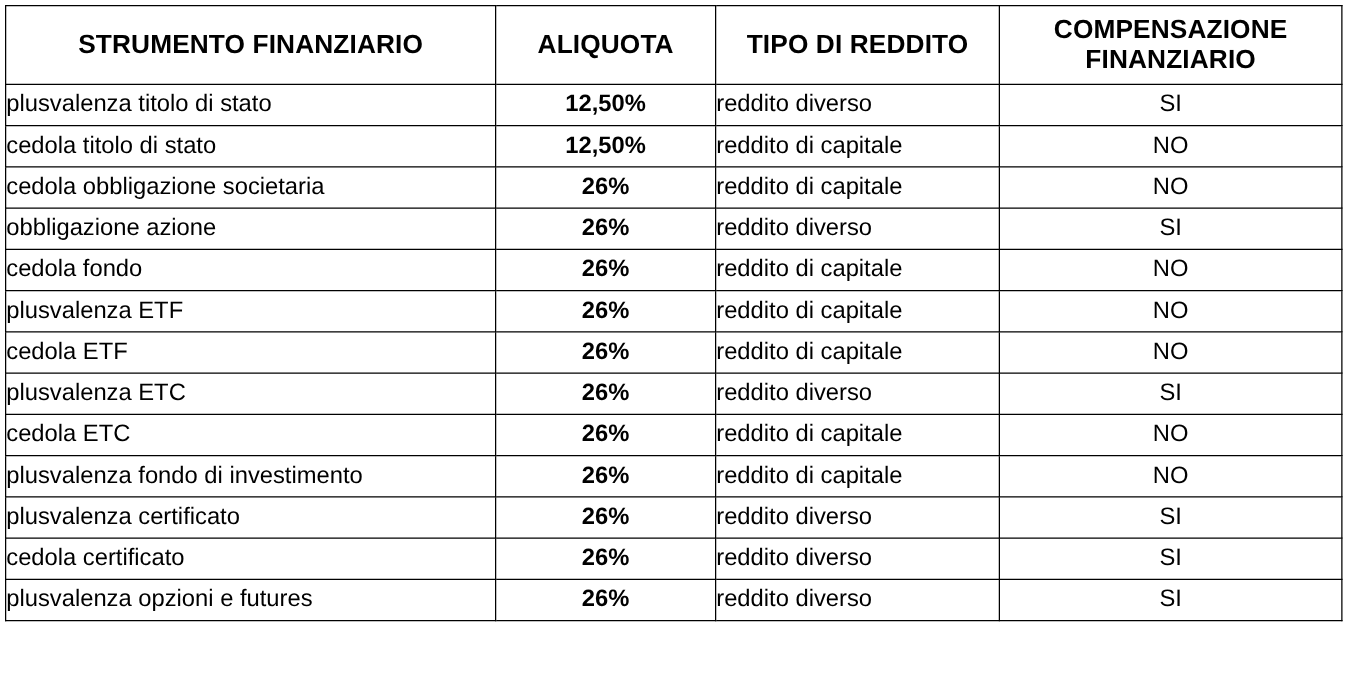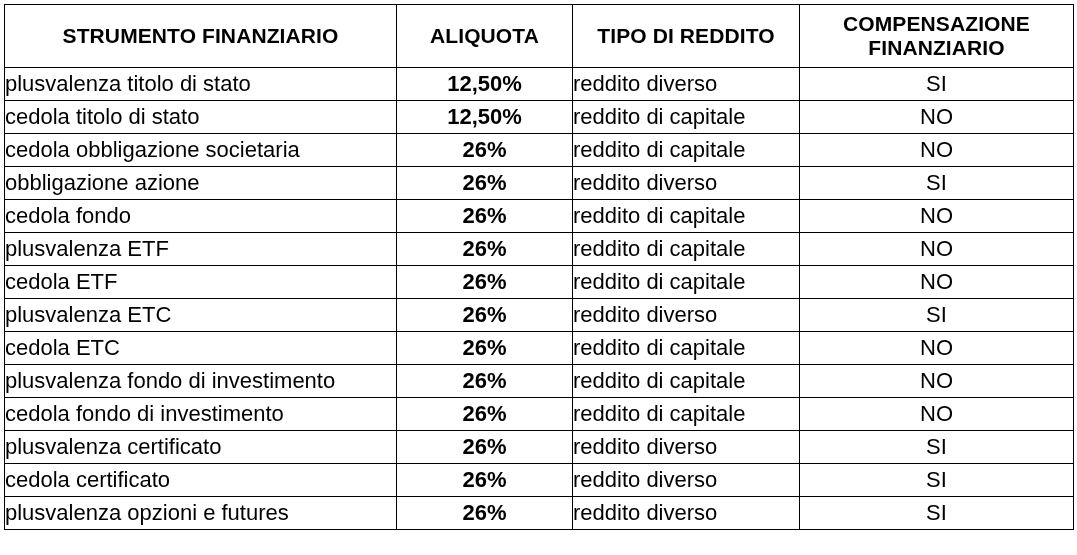--- a/index.html
+++ b/index.html
@@ -42,21 +42,21 @@
     font-weight: bold;
     text-align: center;
     line-height: 1.15;
     letter-spacing: 0.1px;
   }
   thead th .hdr-line {
     display: block;
   }
   tbody td {
     height: 32px;
-    font-size: 22px;
+    font-size: 19px;
     font-weight: normal;
     line-height: 1.1;
   }
   td.instrument {
     text-align: left;
     padding-left: 11px;
   }
   td.rate {
     text-align: center;
     font-weight: bold;
@@ -152,26 +152,20 @@
         <td class="income">reddito di capitale</td>
         <td class="offset">NO</td>
       </tr>
       <tr>
         <td class="instrument">plusvalenza fondo di investimento</td>
         <td class="rate">26%</td>
         <td class="income">reddito di capitale</td>
         <td class="offset">NO</td>
       </tr>
       <tr>
-        <td class="instrument">cedola fondo di investimento</td>
-        <td class="rate">26%</td>
-        <td class="income">reddito di capitale</td>
-        <td class="offset">NO</td>
-      </tr>
-      <tr>
         <td class="instrument">plusvalenza certificato</td>
         <td class="rate">26%</td>
         <td class="income">reddito diverso</td>
         <td class="offset">SI</td>
       </tr>
       <tr>
         <td class="instrument">cedola certificato</td>
         <td class="rate">26%</td>
         <td class="income">reddito diverso</td>
         <td class="offset">SI</td>

